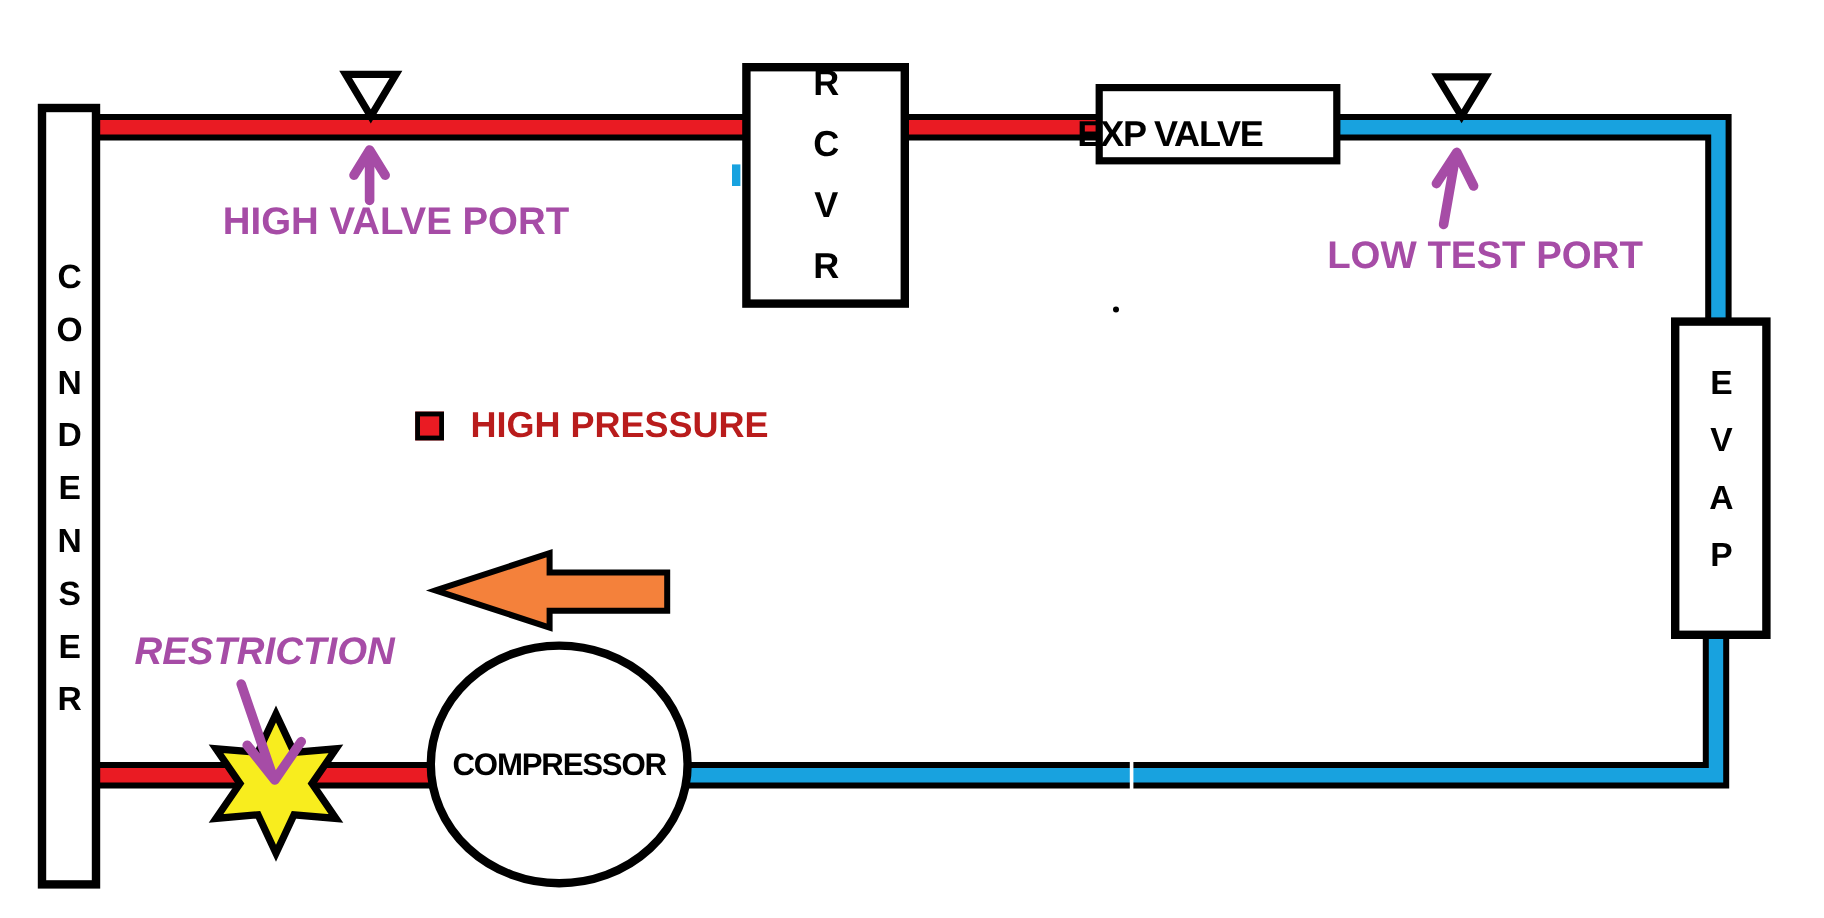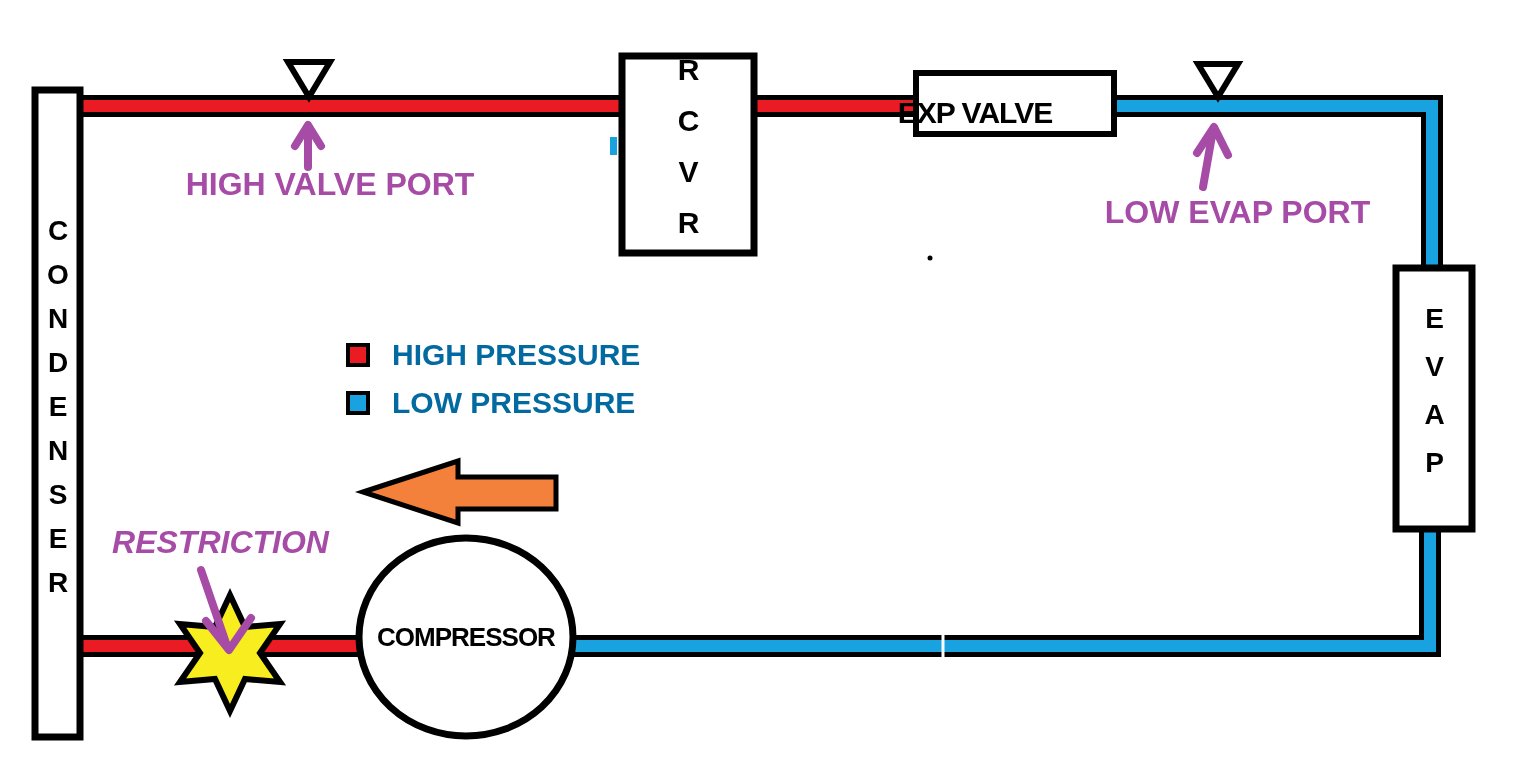--- a/index.html
+++ b/index.html
@@ -68,21 +68,21 @@
   .swatch {
     width: 16px; height: 16px;
     border: 4px solid #000;
     margin-right: 22px;
   }
   .swatch-high { background: #EA1B23; }
   .swatch-low  { background: #18A2DF; }
   .legend-label {
     font-weight: bold;
     font-size: 30px;
-    color: #0369a1;
+    color: #b91c1c;
     white-space: nowrap;
   }
 </style>
 </head>
 <body>
 
 <div id="canvas">
 
   <svg id="pipes-svg" width="1520" height="765" viewBox="0 0 1520 765">
 
@@ -118,25 +118,21 @@
     <polygon points="363,492 458,461 458,477 556,477 556,509 458,509 458,523" fill="#F4813B" stroke="#000" stroke-width="5" stroke-linejoin="miter"></polygon>
   </svg>
 
   <div class="lbl vtext condenser-label">CONDENSER</div>
   <div class="lbl vtext rcvr-label">RCVR</div>
   <div class="lbl expvalve-label">EXP VALVE</div>
   <div class="lbl vtext evap-label">EVAP</div>
   <div class="lbl compressor-label">COMPRESSOR</div>
 
   <div class="lbl purple high-test-port-label">HIGH VALVE PORT</div>
-  <div class="lbl purple low-test-port-label">LOW EVAP PORT</div>
+  <div class="lbl purple low-test-port-label">LOW TEST PORT</div>
   <div class="lbl purple restriction-label">RESTRICTION</div>
 
   <div class="legend-row legend-row-high">
     <div class="swatch swatch-high"></div>
     <div class="legend-label">HIGH PRESSURE</div>
   </div>
-  <div class="legend-row legend-row-low">
-    <div class="swatch swatch-low"></div>
-    <div class="legend-label">LOW PRESSURE</div>
-  </div>
 
 </div>
 
 </body></html>

